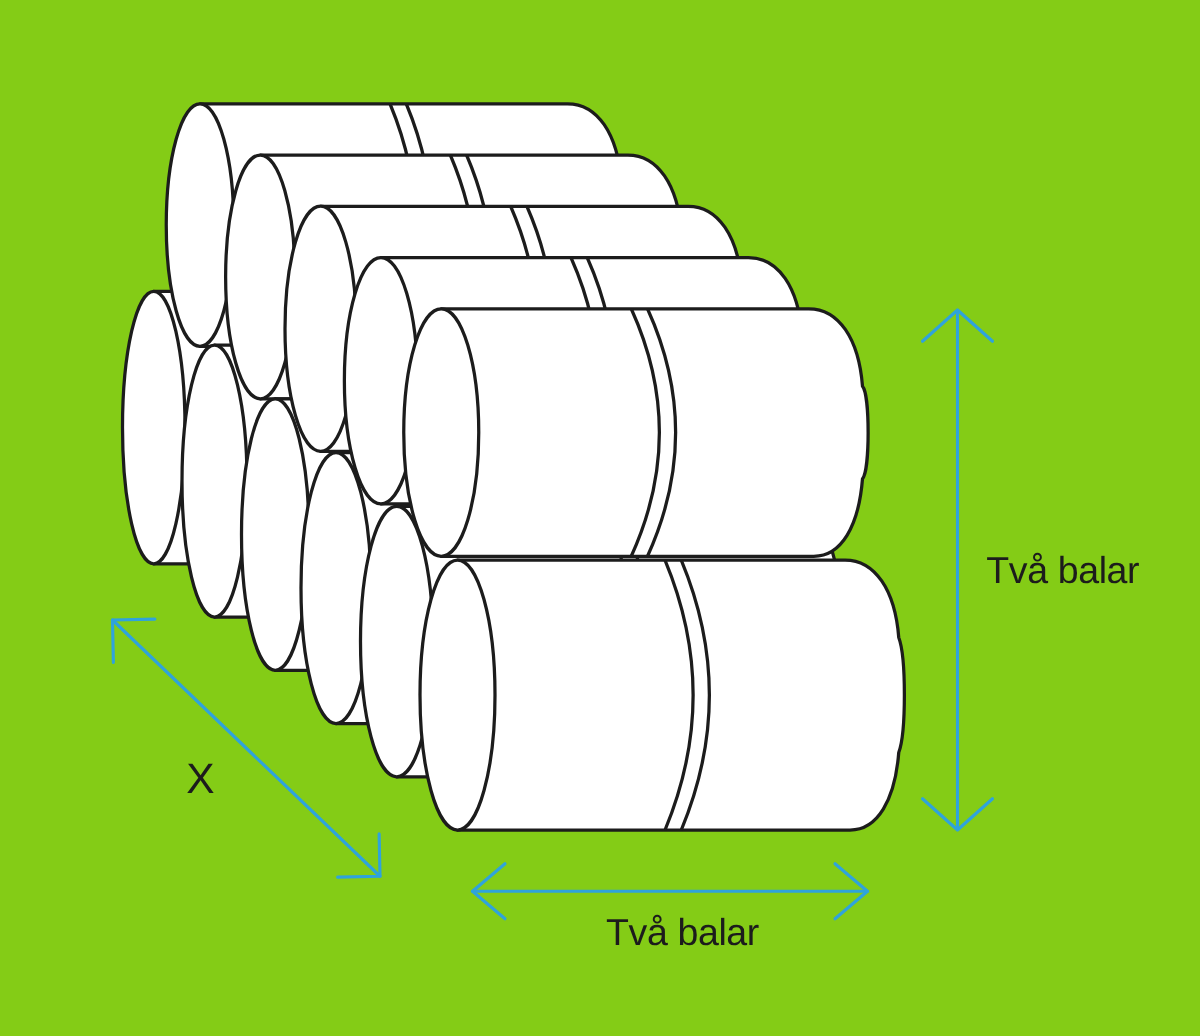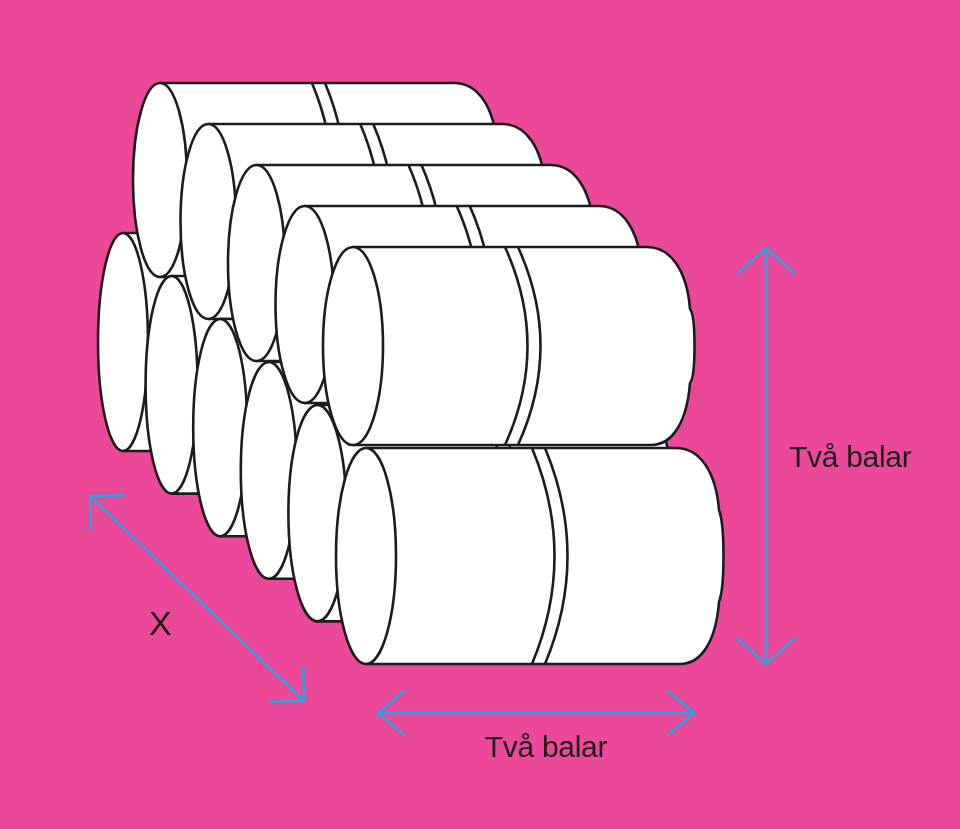--- a/index.html
+++ b/index.html
@@ -4,21 +4,21 @@
 <style>
   html, body {
     margin: 0;
     padding: 0;
     background: #ffffff;
   }
   .canvas {
     position: relative;
     width: 960px;
     height: 829px;
-    background: #ec4899;
+    background: #84cc16;
     overflow: hidden;
     font-family: "Liberation Sans", sans-serif;
   }
   .canvas svg {
     position: absolute;
     left: 0;
     top: 0;
   }
   .label {
     position: absolute;

